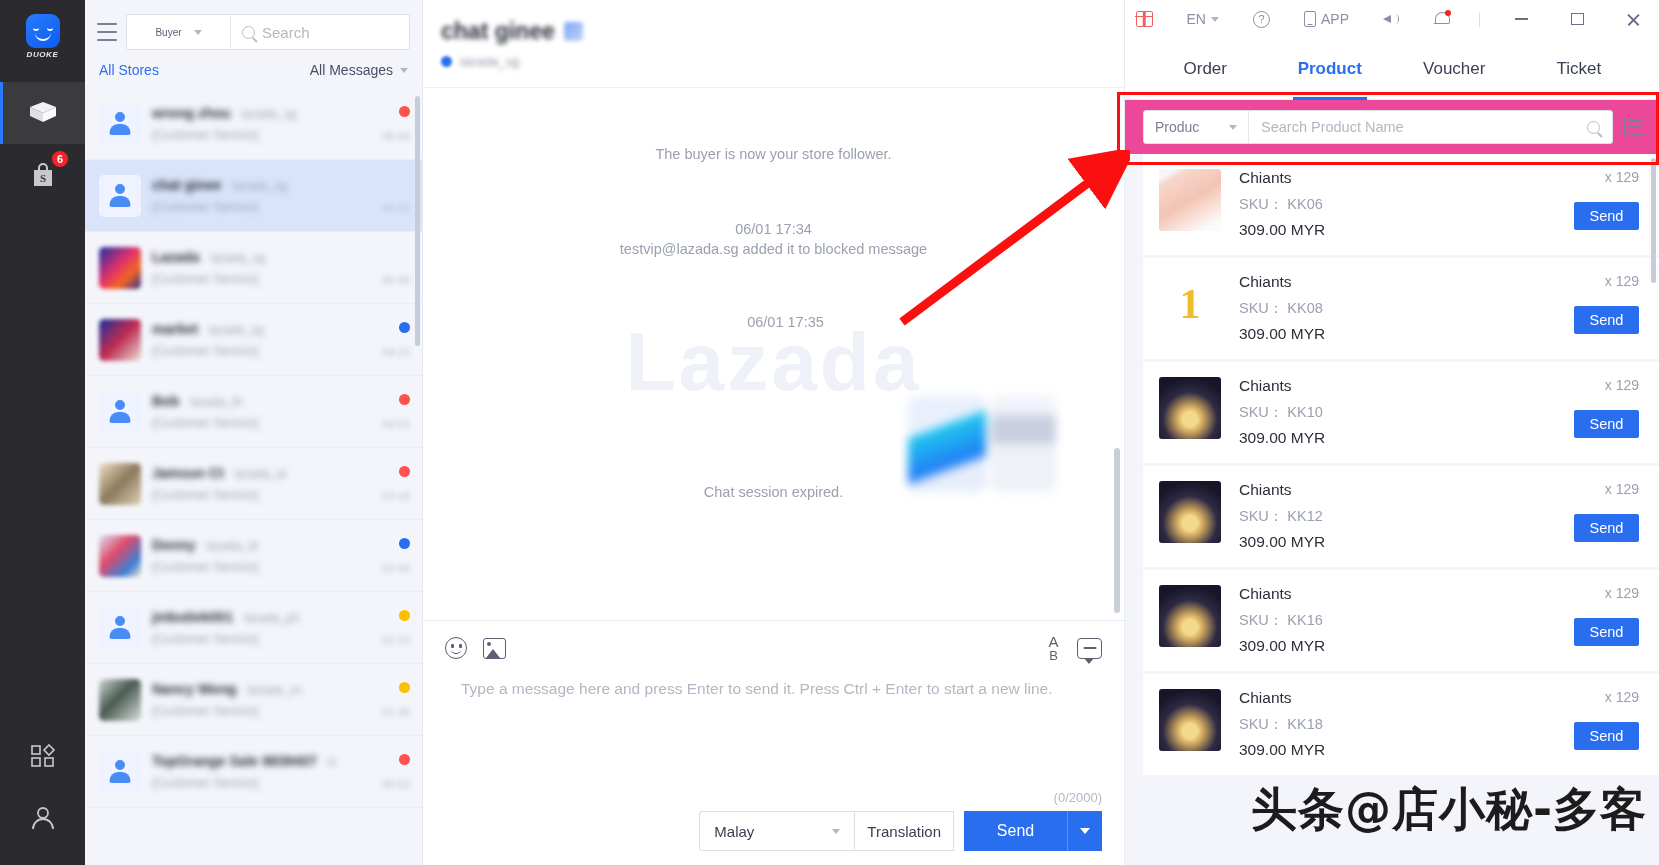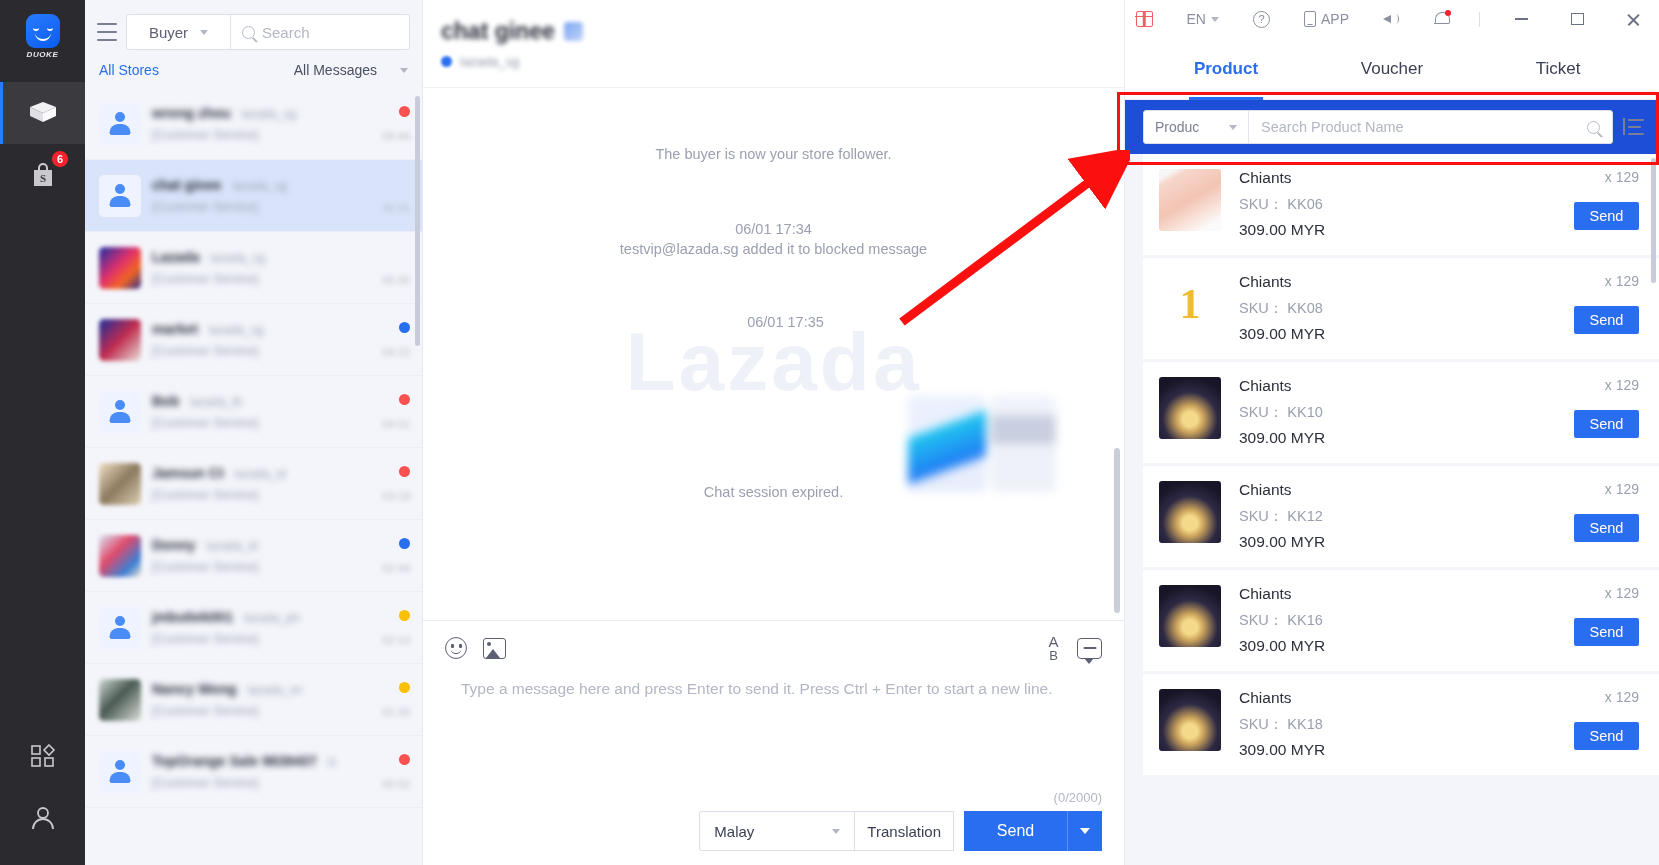--- a/index.html
+++ b/index.html
@@ -99,21 +99,21 @@
   .filter-icon i:nth-child(2) { width: 100%; }
   .filter-icon i:nth-child(3) { width: 100%; }
   .search-wrap {
     flex: 1; height: 36px; display: flex;
     border: 1px solid #dcdfe8; border-radius: 3px;
     background: #fff; overflow: hidden;
   }
   .buyer-select {
     width: 104px; display: flex; align-items: center;
     justify-content: center; gap: 12px;
-    font-size: 15px; color: #5c6073;
+    font-size: 10px; color: #5c6073;
     border-right: 1px solid #e4e6ef; cursor: pointer;
   }
   .chev {
     width: 0; height: 0;
     border-left: 4.5px solid transparent;
     border-right: 4.5px solid transparent;
     border-top: 5px solid #b3b7c4;
   }
   .search-in {
     flex: 1; display: flex; align-items: center; gap: 7px;
@@ -129,21 +129,21 @@
     transform: rotate(45deg);
   }
   .search-ph { font-size: 15px; color: #b3b7c4; }
   .conv-filters {
     display: flex; align-items: center; justify-content: space-between;
     padding: 2px 14px 10px 14px;
   }
   .all-stores { font-size: 14px; color: #2a6ef0; cursor: pointer; }
   .all-messages {
     font-size: 14px; color: #4a4f63; display: flex;
-    align-items: center; gap: 23px; cursor: pointer;
+    align-items: center; gap: 7px; cursor: pointer;
   }
   .conv-list { flex: 1; overflow: hidden; position: relative; }
   .conv {
     height: 72px; display: flex; align-items: center;
     padding: 0 12px 0 14px; gap: 11px; cursor: pointer;
     border-bottom: 1px solid #eceef5;
   }
   .conv.selected { background: #d9e4fb; }
   .conv-av {
     width: 42px; height: 42px; border-radius: 5px; flex: 0 0 42px;
@@ -466,21 +466,21 @@
   .ptab {
     flex: 1; text-align: center; font-size: 17px; color: #3b4054;
     height: 62px; line-height: 62px; position: relative; cursor: pointer;
   }
   .ptab.active { color: #2a6ef0; font-weight: bold; }
   .ptab.active:after {
     content: ""; position: absolute; left: 50%; transform: translateX(-50%);
     bottom: 0; width: 74px; height: 3px; background: #2a6ef0;
   }
   .panel-search {
-    height: 54px; background: #1d4ed8; display: flex; align-items: center;
+    height: 54px; background: #ec4899; display: flex; align-items: center;
     padding: 0 14px 0 18px; gap: 10px; flex: 0 0 54px;
   }
   .psearch-box {
     flex: 1; height: 34px; display: flex;
     border: 1px solid #dcdfe8; border-radius: 3px; background: #fff;
     overflow: hidden;
   }
   .psel {
     width: 105px; display: flex; align-items: center;
     justify-content: space-between; padding: 0 11px;
@@ -913,20 +913,21 @@
       </div>
       <div class="wc-max">
         <span class="gl-max"></span>
       </div>
       <div class="wc-close">
         <span class="gl-close"></span>
       </div>
     </div>
 
     <div class="panel-tabs" id="panel-tabs">
+        <div class="ptab">Order</div>
         <div class="ptab active">Product</div>
         <div class="ptab">Voucher</div>
         <div class="ptab">Ticket</div>
       </div>
 
     <div class="panel-search">
       <div class="psearch-box">
         <div class="psel">
           <span>Produc</span>
           <span class="chev"></span>
@@ -1024,14 +1025,15 @@
 
   <div class="hl-rect"></div>
   <svg class="arrow-svg" viewBox="0 0 250 200">
     <defs>
       <marker id="ah" markerWidth="7" markerHeight="7" refX="3" refY="3.5" orient="auto">
         <path d="M0,0 L7,3.5 L0,7 z" fill="#fb0f0f"></path>
       </marker>
     </defs>
     <line x1="22" y1="172" x2="228" y2="18" stroke="#fb0f0f" stroke-width="9" marker-end="url(#ah)"></line>
   </svg>
+  <div class="watermark-cn">头条@店小秘-多客</div>
 
 </div>
 
 </body></html>

